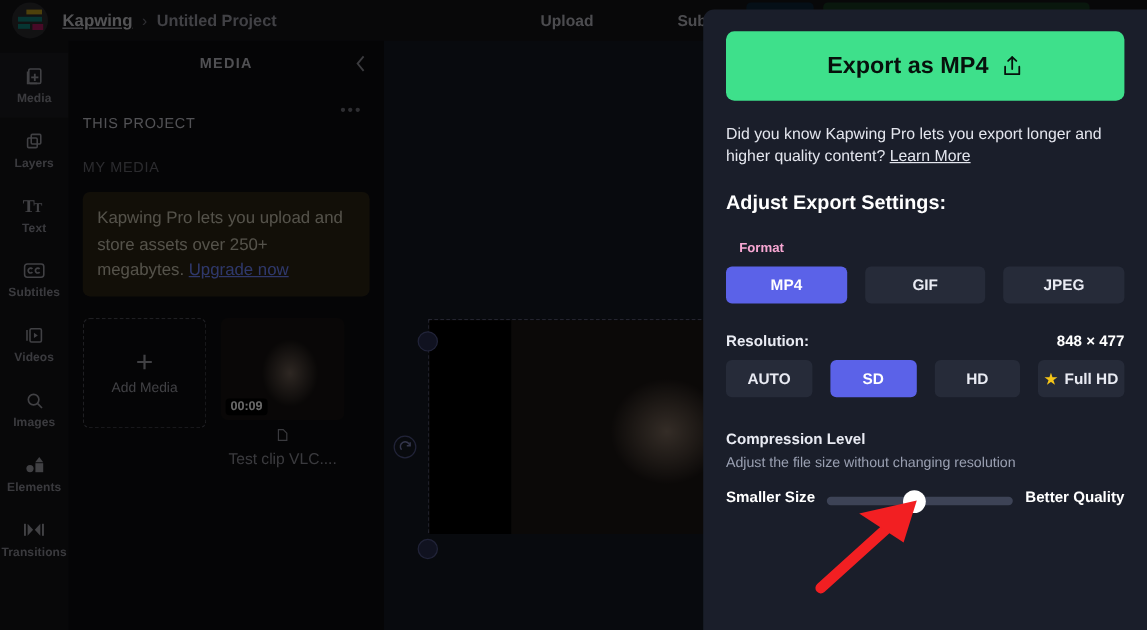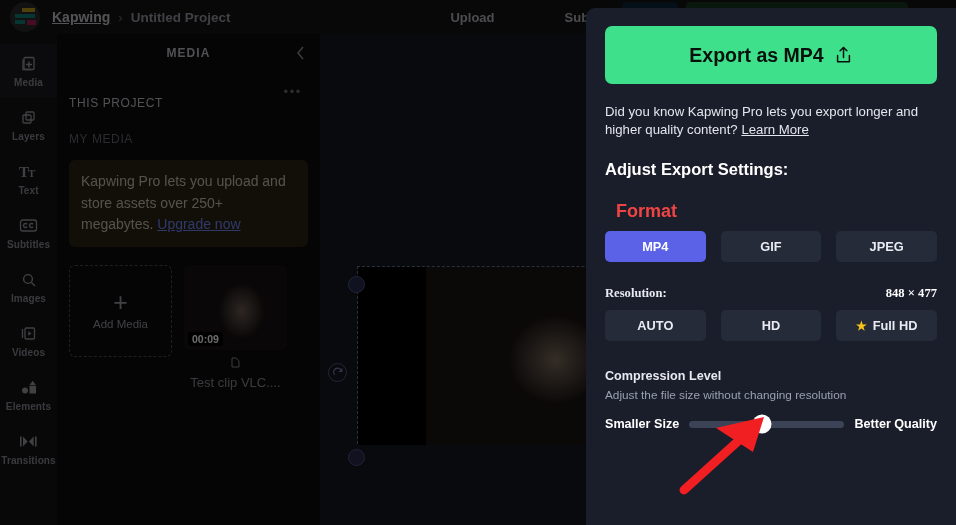--- a/index.html
+++ b/index.html
@@ -170,40 +170,40 @@
     display: flex; align-items: center; justify-content: center; gap: 10px;
     cursor: pointer;
   }
   .export-btn .share-ico { display: flex; }
   .pro-note {
     margin-top: 19px; color: #e4e6ee; font-size: 13.2px; line-height: 1.33;
   }
   .pro-note a { color: #e4e6ee; text-decoration: underline; cursor: pointer; }
   .section-title { margin-top: 22px; color: #ffffff; font-size: 16.5px; font-weight: 700; }
 
-  .field-label { margin-top: 22px; color: #ef4444; font-size: 18px; font-weight: 700; padding-left: 11px; }
+  .field-label { margin-top: 22px; color: #f9a8d4; font-size: 11px; font-weight: 700; padding-left: 11px; }
   .btn-row { display: flex; gap: 15px; margin-top: 9px; }
   .opt {
     flex: 1; height: 31px; border-radius: 5px; border: none;
     background: #262b39; color: #e9ebf3;
     font-family: inherit; font-size: 12.8px; font-weight: 700;
     display: flex; align-items: center; justify-content: center; gap: 6px;
     cursor: pointer;
   }
   .opt.sel { background: #5b62e8; color: #fff; }
   .opt .star { color: #f5c518; font-size: 12px; }
 
-  .res-head { margin-top: 24px; display: flex; align-items: center; justify-content: space-between; font-family: Liberation Serif, serif; }
+  .res-head { margin-top: 24px; display: flex; align-items: center; justify-content: space-between; }
   .res-head .lbl { color: #e8eaf2; font-size: 12.6px; font-weight: 700; }
   .res-head .val { color: #ffffff; font-size: 12.6px; font-weight: 700; }
 
   .comp-title { margin-top: 28px; color: #e8eaf2; font-size: 12.6px; font-weight: 700; }
   .comp-sub { margin-top: 5px; color: #9aa0b2; font-size: 11.8px; }
 
-  .slider-row { margin-top: 15px; display: flex; align-items: center; gap: 10px; }
+  .slider-row { margin-top: 15px; display: flex; align-items: flex-end; gap: 10px; }
   .slider-row .end { color: #ffffff; font-size: 12.6px; font-weight: 700; white-space: nowrap; }
   .track {
     position: relative; flex: 1; height: 7px; border-radius: 4px; background: #3d4356;
     cursor: pointer;
   }
   .thumb-knob {
     position: absolute; top: 50%; width: 19px; height: 19px; border-radius: 50%;
     background: #ffffff; transform: translate(-50%, -50%); cursor: grab;
   }
 
@@ -275,37 +275,37 @@
           <svg width="19" height="15" viewBox="0 0 19 15" fill="none" stroke="currentColor" stroke-width="1.3">
             <rect x="1.5" y="2" width="16" height="11" rx="2.2"></rect>
             <path d="M8 6.2a2 2 0 100 2.6M14 6.2a2 2 0 100 2.6" stroke-width="1.4"></path>
           </svg>
         </span>
         <span class="rail-label">Subtitles</span>
       </div>
 
       <div class="rail-item">
         <span class="rail-ico">
-          <svg width="16" height="16" viewBox="0 0 16 16" fill="none" stroke="currentColor" stroke-width="1.4">
-            <circle cx="7" cy="7" r="4.4"></circle>
-              <path d="M10.4 10.4L14 14"></path>
-          </svg>
-        </span>
-        <span class="rail-label">Images</span>
-      </div>
-
-      <div class="rail-item">
-        <span class="rail-ico">
           <svg width="17" height="17" viewBox="0 0 17 17" fill="none" stroke="currentColor" stroke-width="1.3">
             <rect x="5" y="3" width="9.5" height="11" rx="1.2"></rect>
               <path d="M2.5 4v9"></path>
             <path d="M8.3 6.3l3.2 2.2-3.2 2.2z" fill="currentColor" stroke="none"></path>
           </svg>
         </span>
         <span class="rail-label">Videos</span>
+      </div>
+
+      <div class="rail-item">
+        <span class="rail-ico">
+          <svg width="16" height="16" viewBox="0 0 16 16" fill="none" stroke="currentColor" stroke-width="1.4">
+            <circle cx="7" cy="7" r="4.4"></circle>
+              <path d="M10.4 10.4L14 14"></path>
+          </svg>
+        </span>
+        <span class="rail-label">Images</span>
       </div>
 
       <div class="rail-item">
         <span class="rail-ico">
           <svg width="18" height="15" viewBox="0 0 18 15" fill="currentColor">
             <circle cx="5" cy="10.5" r="3"></circle>
               <rect x="9.5" y="6" width="6.5" height="7.5"></rect>
             <path d="M12.7 0.8l3.3 4.4h-6.6z"></path>
           </svg>
         </span>
@@ -411,20 +411,21 @@
       <button class="opt">GIF</button>
       <button class="opt">JPEG</button>
     </div>
 
     <div class="res-head">
       <span class="lbl">Resolution:</span>
       <span class="val">848 × 477</span>
     </div>
     <div class="btn-row">
       <button class="opt">AUTO</button>
+      <button class="opt sel">SD</button>
       <button class="opt">HD</button>
       <button class="opt">
         <span class="star">★</span>
         <span>Full HD</span>
       </button>
     </div>
 
     <div class="comp-title">Compression Level</div>
     <div class="comp-sub">Adjust the file size without changing resolution</div>
 

